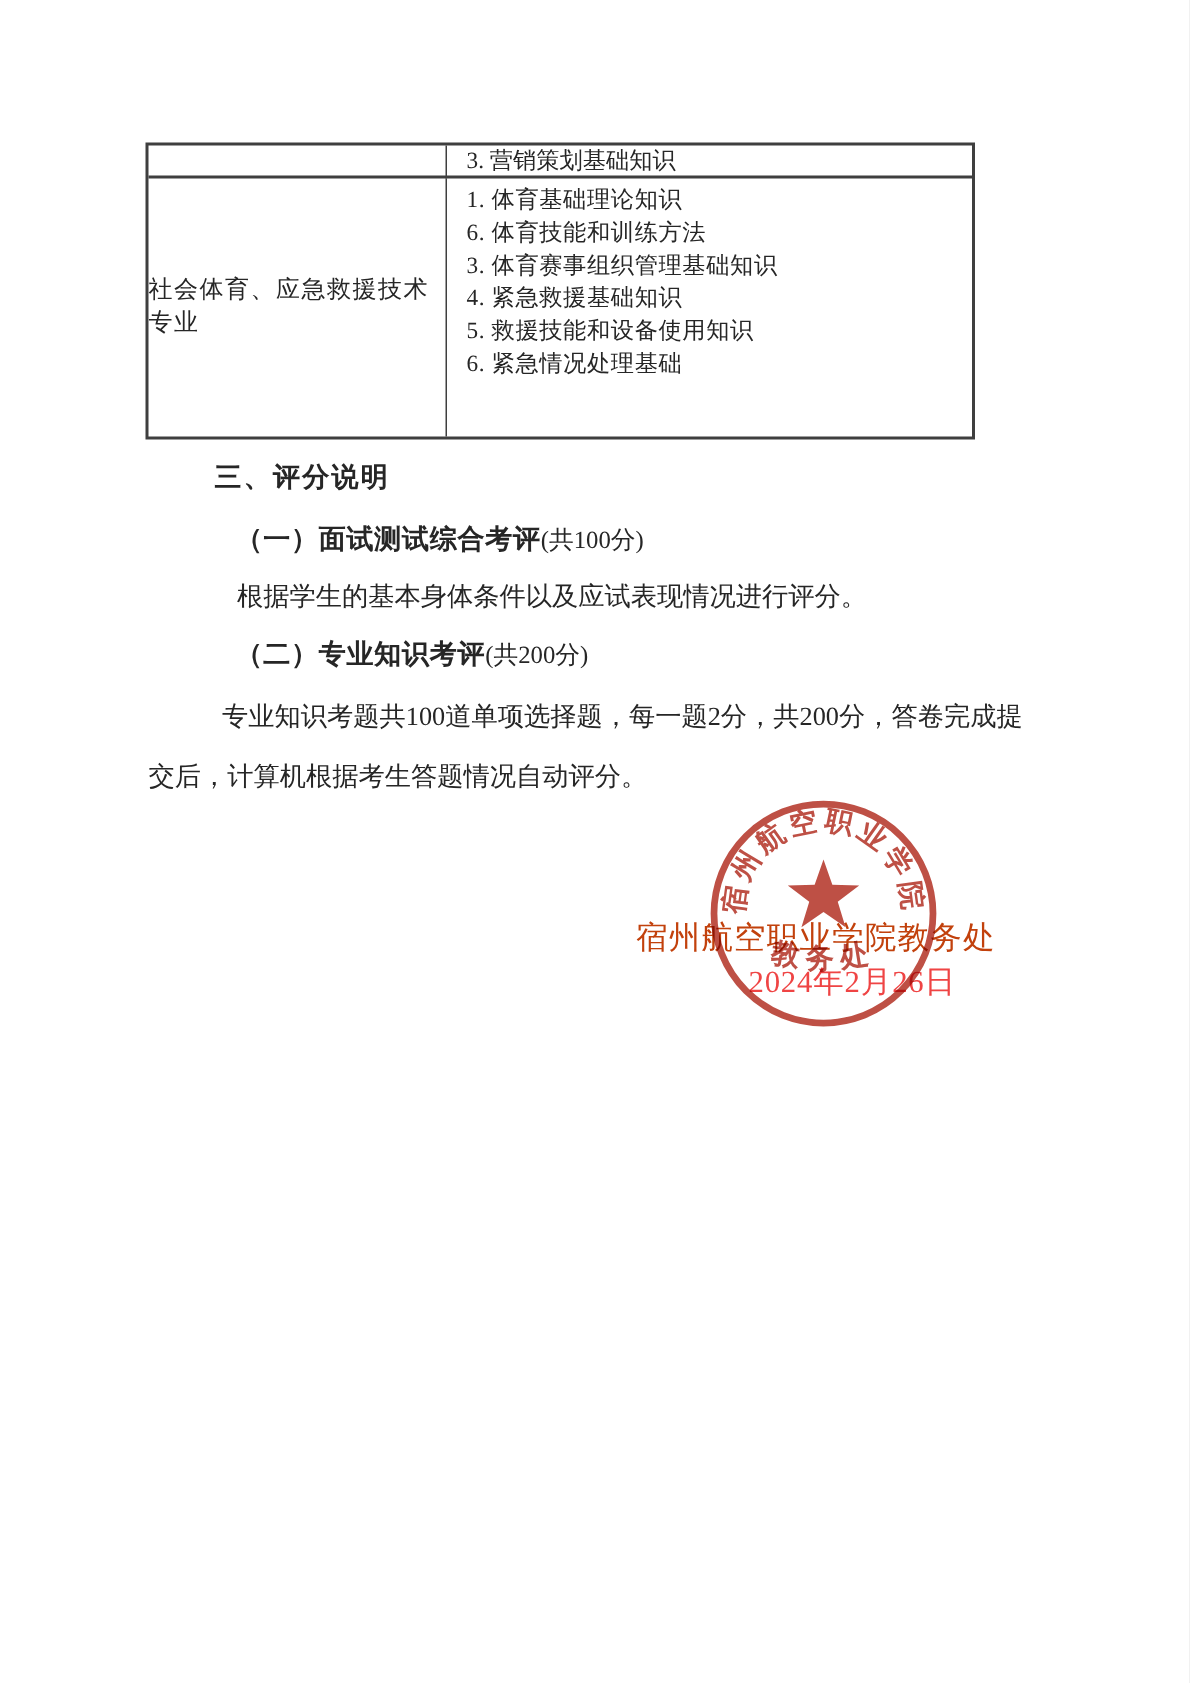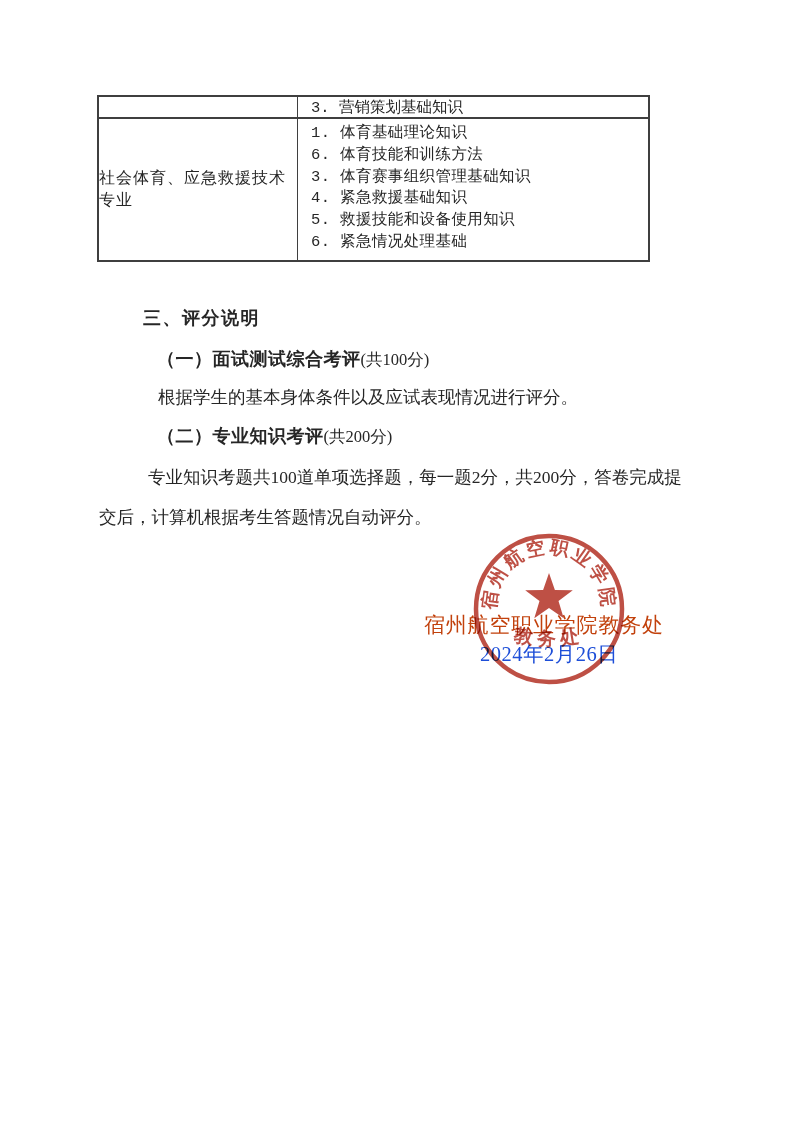--- a/index.html
+++ b/index.html
@@ -8,27 +8,26 @@
     width:793px; height:1122px;
     margin:0 auto;
     background:#ffffff;
     font-family:"Liberation Serif","DejaVu Serif",serif;
     color:#262626;
     overflow:hidden;
   }
   
   .tbl {
     position:absolute; left:97px; top:95px;
-    width:553px; height:167px;
+    width:553px; height:198px;
     box-sizing:border-box;
     border:2px solid #3f3f3f;
     display:grid;
     grid-template-columns:199px 1fr;
     grid-template-rows:22px 1fr;
-    font-family:Liberation Mono, monospace;
   }
   .cell { box-sizing:border-box; }
   .c11 { border-right:1.5px solid #3f3f3f; border-bottom:2px solid #3f3f3f; }
   .c12 {
     border-bottom:2px solid #3f3f3f;
     display:flex; align-items:center;
     padding-left:13px; font-size:15.5px;
   }
   .c21 {
     border-right:1.5px solid #3f3f3f;
@@ -46,21 +45,21 @@
   .sub1 { left:144px; top:347px; }
   .sub2 { left:144px; top:424px; }
   .sub-bold { font-size:18px; font-weight:bold; letter-spacing:0.5px;margin-left:13px; }
   .sub-note { font-size:16.5px; font-weight:normal; }
   .p1   { left:158px; top:385px; font-size:17.5px; }
   .p2a  { left:148px; top:465px; font-size:17.5px; }
   .p2b  { left:99px;  top:505px; font-size:17.5px; }
 
   
   .sig-org  { left:424px; top:611px; font-size:21px; letter-spacing:0.8px; color:#c2410c; z-index:1; }
-  .sig-date { left:480px; top:640px; font-size:20.5px; letter-spacing:0.5px; color:#1d4ed8; z-index:1; }
+  .sig-date { left:499px; top:640px; font-size:20.5px; letter-spacing:0.5px; color:#ef4444; z-index:1; }
 
   
   .seal {
     position:absolute; left:471px; top:531px;
     width:156px; height:156px;
     z-index:2;
     opacity:0.88;
     mix-blend-mode:multiply;
     pointer-events:none;
   }

